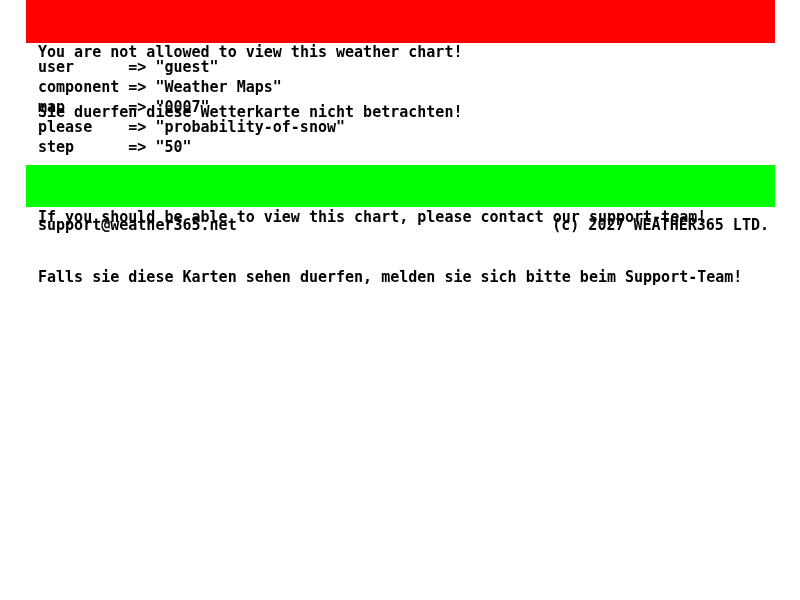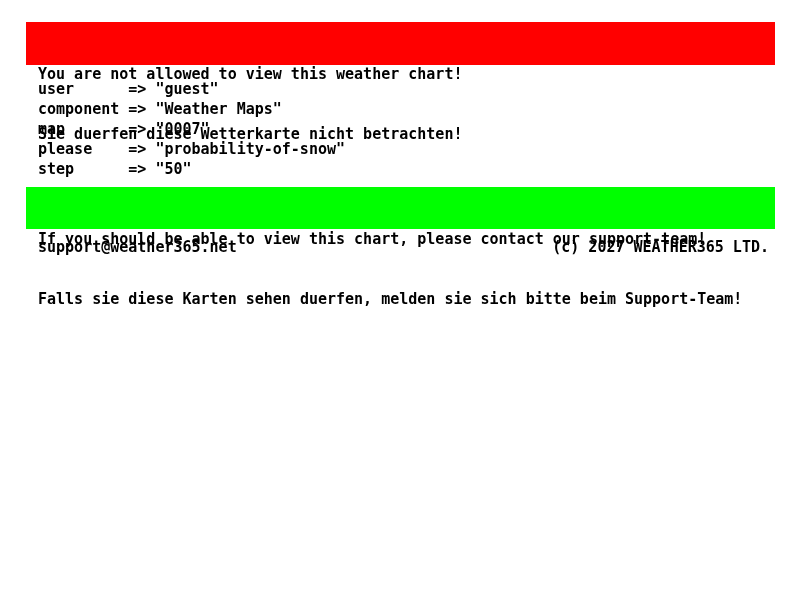--- a/index.html
+++ b/index.html
@@ -16,21 +16,20 @@
     height: 600px;
     background: var(--page_bg);
     font-family: "DejaVu Sans Mono", "Liberation Mono", monospace;
     font-weight: bold;
     font-size: 15px;
     color: var(--text);
   }
   .page {
     width: 749px;
     margin-left: 26px;
-    padding-top: 22px;
   }
   .banner {
     width: 749px;
     padding: 2px 0 0 12px;
     line-height: 20px;
     white-space: pre;
   }
   .banner.red {
     background: var(--denied_bg);
     height: 43px;

